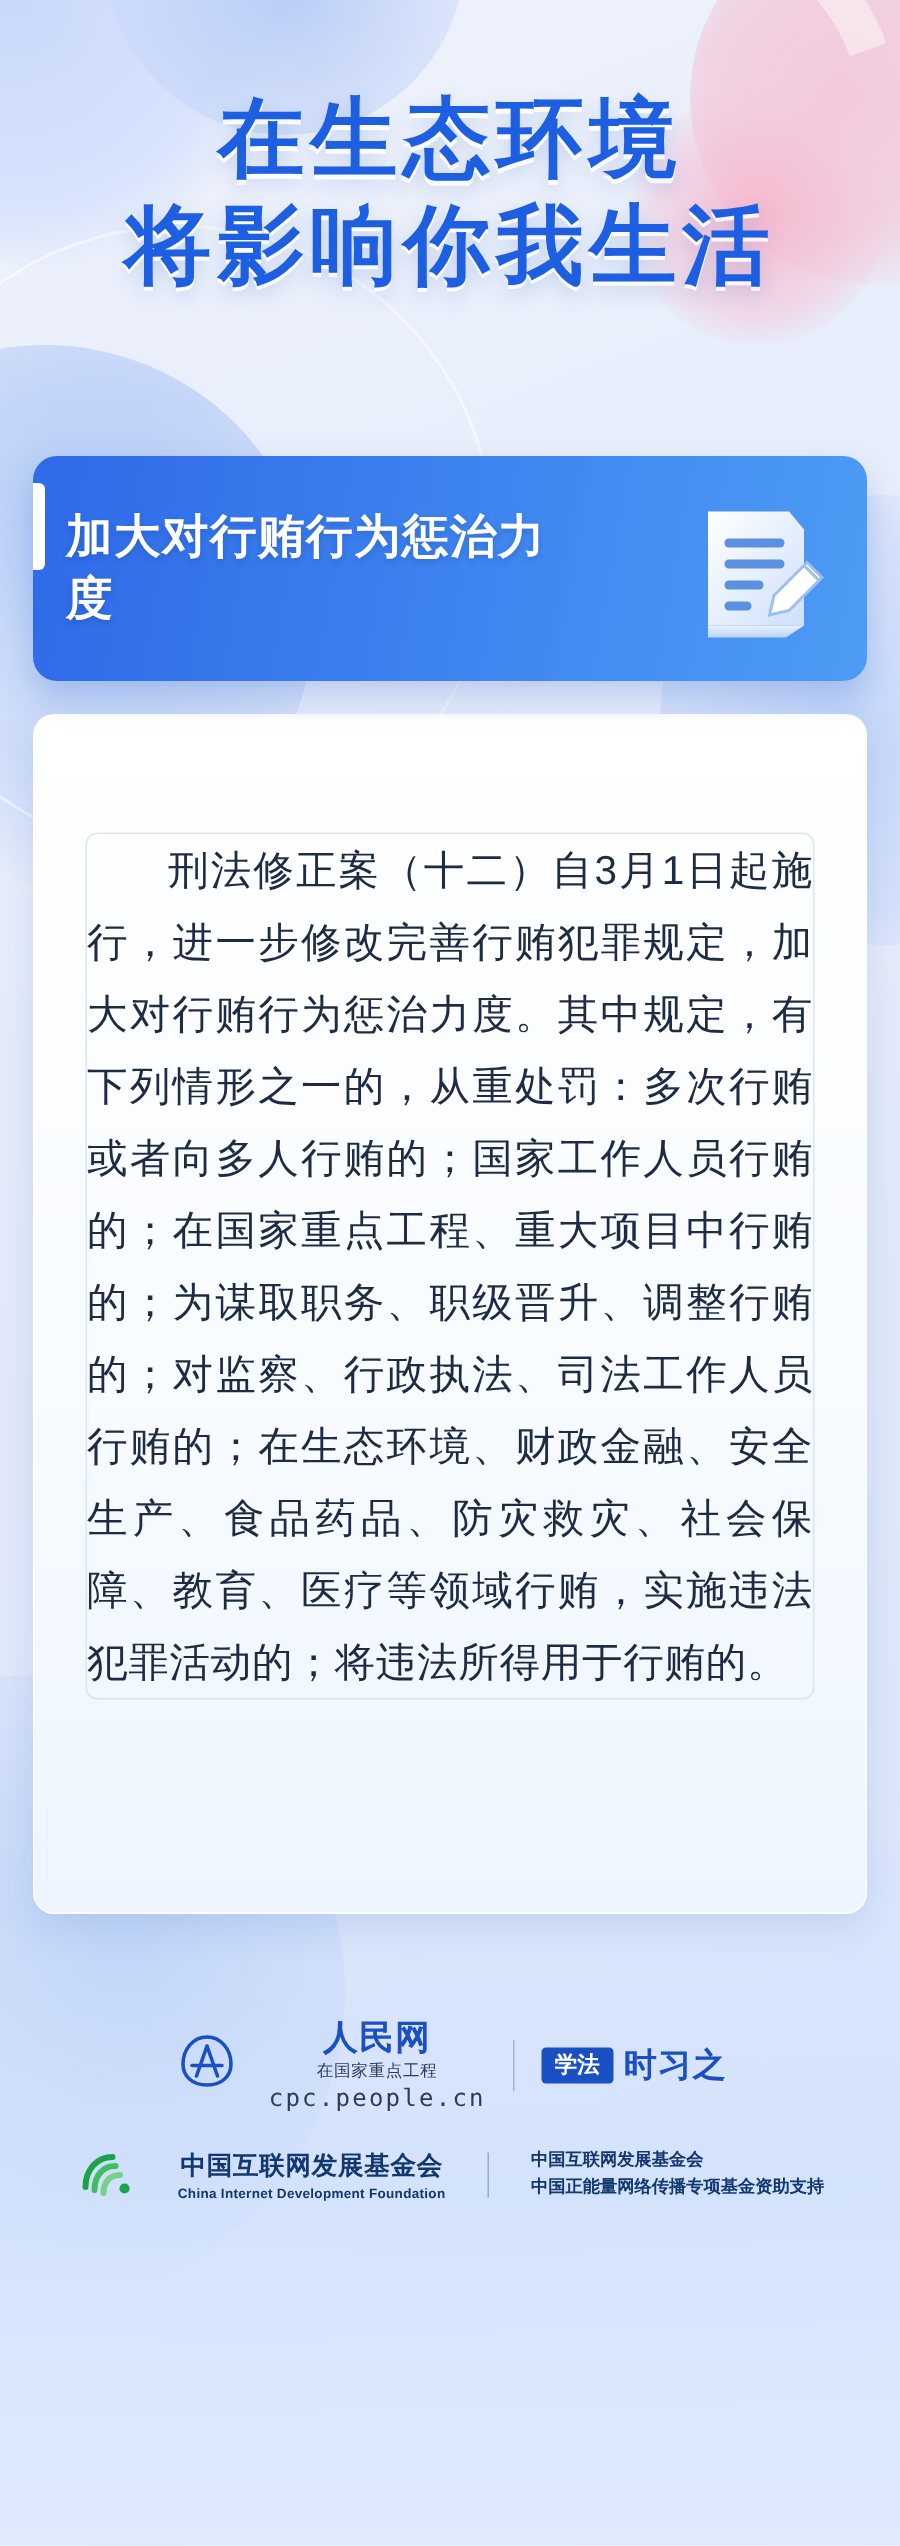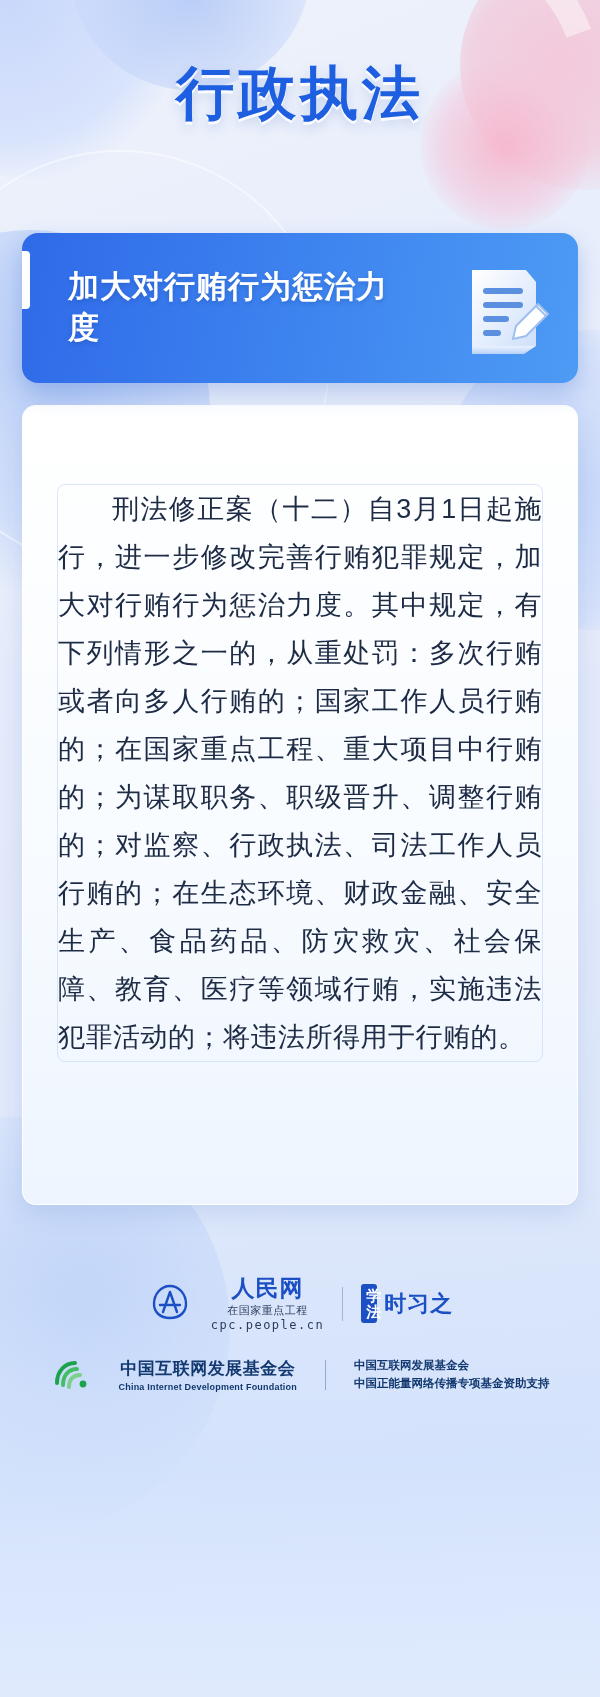--- a/index.html
+++ b/index.html
@@ -104,21 +104,21 @@
     border-radius: 26px;
     box-shadow: 0 6px 14px rgba(60,110,220,0.3);
   }
 
   .card-wrap { margin: 104px 22px 0 22px; }
 
   .title-bar {
     position: relative;
     background: linear-gradient(100deg, #2f6ae8 0%, #3f86f0 55%, #4d9bf4 100%);
     border-radius: 16px;
-    padding: 30px 28px 30px 46px;
+    padding: 30px 28px 30px 22px;
     min-height: 150px;
     display: flex;
     align-items: center;
     box-shadow: 0 10px 22px rgba(50,100,200,0.28);
   }
   .title-bar::before {
     content: "";
     position: absolute;
     left: 0; top: 18px;
     width: 8px; height: 58px;
@@ -189,21 +189,21 @@
     letter-spacing: 1px;
   }
   .renmin .cn2 {
     font-size: 11px;
     color: #2b3c5c;
     letter-spacing: 0.5px;
     margin-top: 3px;
   }
   .renmin .en {
     font-family: "DejaVu Sans Mono", monospace;
-    font-size: 12px;
+    font-size: 16px;
     color: #2b3c5c;
     letter-spacing: 1.5px;
     margin-top: 2px;
   }
   .divider-v {
     width: 1px;
     height: 34px;
     background: #9fb4d6;
   }
   .shixizhi {
@@ -212,21 +212,21 @@
     gap: 7px;
   }
   .xuefa-badge {
     background: #1b4fc4;
     color: #fff;
     font-size: 15px;
     font-weight: bold;
     line-height: 1.05;
     padding: 4px 5px;
     border-radius: 3px;
-    width: 16px;
+    width: 48px;
     text-align: center;
     letter-spacing: 0;
   }
   .shixizhi-text {
     font-family: "DejaVu Serif", serif;
     font-size: 22px;
     font-weight: bold;
     color: #1b4fc4;
     letter-spacing: 1px;
   }
@@ -274,21 +274,22 @@
   <div class="blob blob-g"></div>
   <div class="arc"></div>
   <div class="arc2"></div>
   <div class="band"></div>
   <div class="bottom-wash"></div>
 </div>
 
 <div class="page">
 
   <div class="headline">
-    <div class="line line1">行政执法</div>
+    <div class="line line1">在生态环境</div>
+    <div class="line line2">将影响你我生活</div>
   </div>
 
 
   <div class="card-wrap">
 
     <div class="title-bar">
       <div class="title-text">加大对行贿行为惩治力度</div>
       <span class="title-icon">
         <svg viewBox="0 0 96 96" width="96" height="96" aria-hidden="true">
           <defs>

